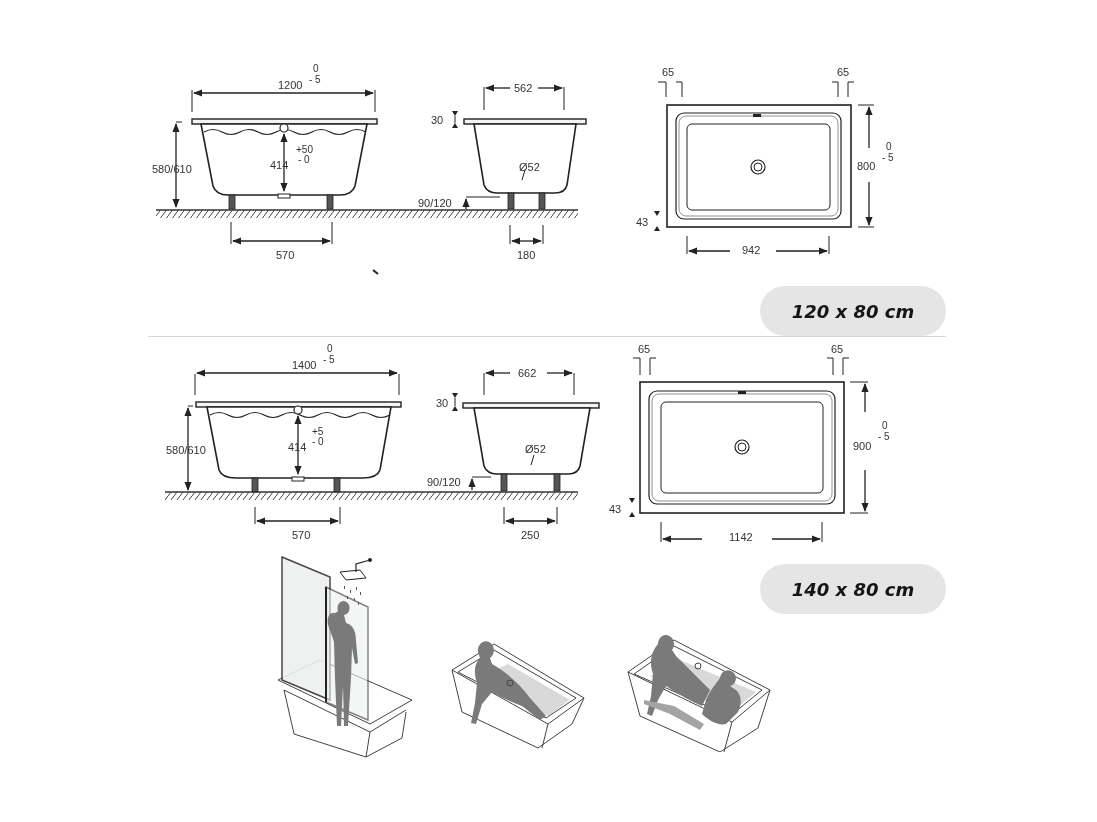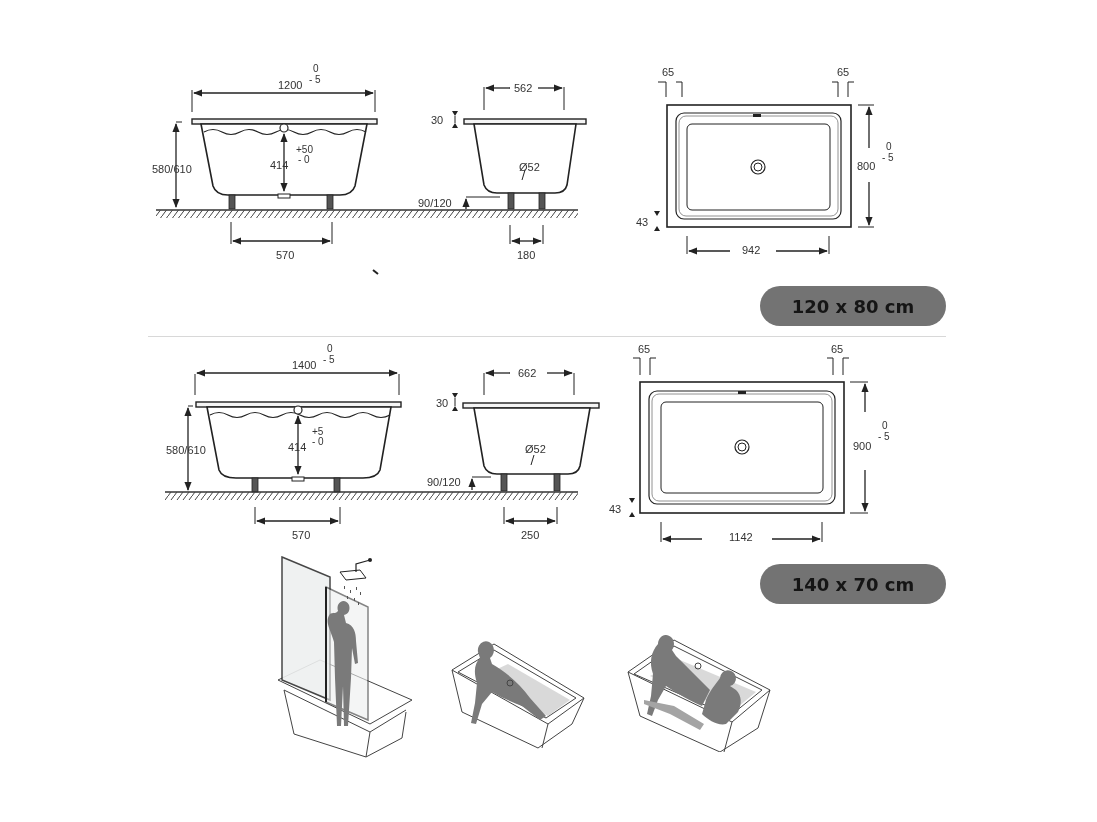--- a/index.html
+++ b/index.html
@@ -9,23 +9,23 @@
   svg text { font-family:"Liberation Sans", sans-serif; fill:#333; }
   .lbl { font-size:11px; }
   .tol { font-size:10px; }
   .ln { stroke:#222; stroke-width:1.3; fill:none; }
   .thin { stroke:#222; stroke-width:1; fill:none; }
   .tub { stroke:#222; stroke-width:1.6; fill:#fff; }
   .rim { stroke:#222; stroke-width:1.4; fill:#f4f4f4; }
   .wave { stroke:#222; stroke-width:1.2; fill:none; }
   .ground { stroke:#333; stroke-width:1.4; }
   .leg { fill:#555; stroke:#222; stroke-width:0.8; }
-  .badge { position:absolute; height:40px; border-radius:25px; background:#737373;
+  .badge { position:absolute; height:50px; border-radius:25px; background:#e5e5e5;
            display:flex; align-items:center; justify-content:center;
-           font-family:"DejaVu Sans", sans-serif; font-weight:bold; font-size:18px; color:#151515; }
+           font-family:"DejaVu Sans", sans-serif; font-weight:bold; font-size:18px; color:#151515;font-style:italic; }
   .divider { position:absolute; left:148px; width:798px; top:336px; height:1px; background:#d8d8d8; }
   .illus { position:absolute; }
   .illus svg { display:block; }
   .iln { stroke:#444; stroke-width:1; fill:none; }
   .glass { fill:#eef0f0; stroke:#333; stroke-width:1.5; opacity:0.9; }
   .person { fill:#7a7a7a; }
   .person-light { fill:#a4a4a4; }
   .water { fill:#cfcfcf; opacity:0.8; }
 </style>
 </head>
@@ -217,21 +217,21 @@
     <line class="thin" x1="822" y1="522" x2="822" y2="542"></line>
     <line class="ln" x1="663" y1="539" x2="702" y2="539" marker-start="url(#arr)"></line>
     <line class="ln" x1="772" y1="539" x2="820" y2="539" marker-end="url(#arr)"></line>
     <text class="lbl" x="729" y="541">1142</text>
   </g>
 </svg>
 
 <div class="divider"></div>
 
 <div class="badge" style="left:760px; top:286px; width:186px;">120 x 80 cm</div>
-<div class="badge" style="left:760px; top:564px; width:186px;">140 x 70 cm</div>
+<div class="badge" style="left:760px; top:564px; width:186px;">140 x 80 cm</div>
 
 <div class="illus" style="left:270px; top:552px;">
   <svg width="150" height="210" viewBox="0 0 150 210">
 
     <path class="iln" d="M8,128 L100,172 L142,148 L50,108 Z"></path>
     <path class="iln" d="M14,138 L24,182 L96,205 L132,186 L136,160"></path>
     <path class="iln" d="M14,138 L100,180 L136,158"></path>
     <line class="iln" x1="100" y1="180" x2="96" y2="205"></line>
 
     <path class="glass" d="M12,5 L60,25 L60,148 L12,128 Z"></path>

